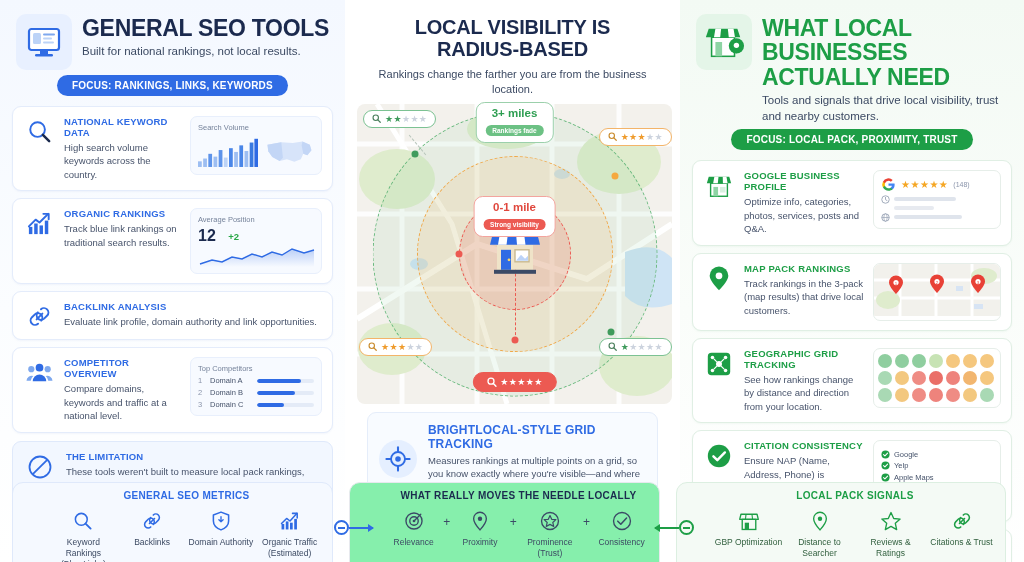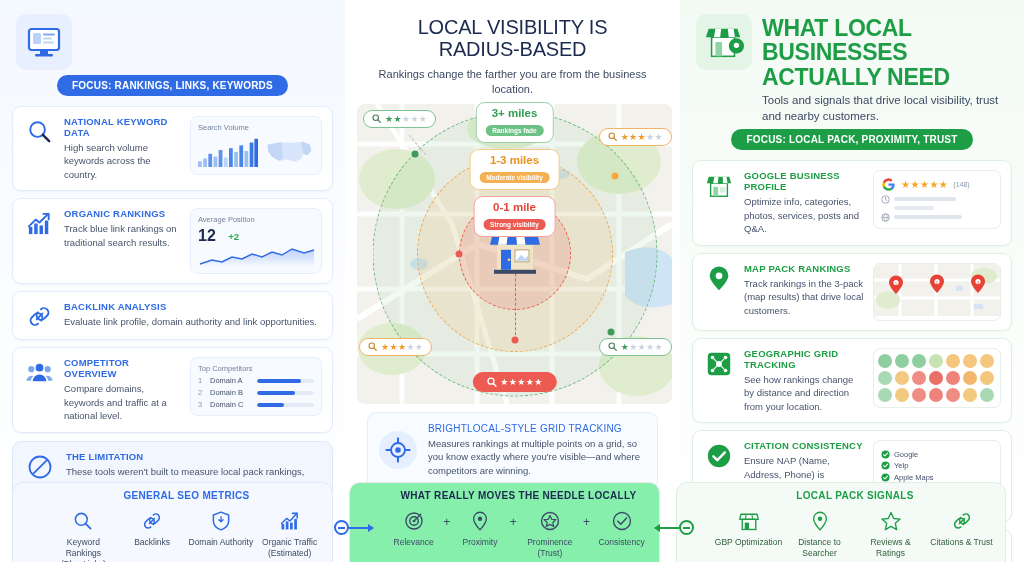--- a/index.html
+++ b/index.html
@@ -31,21 +31,21 @@
   .pill-focus {
     display:inline-block; margin: 5px auto 0; padding: 5px 15px; border-radius: 20px;
     font-size: 10px; font-weight: 700; letter-spacing: 0.2px; color:#fff;
   }
   .pill-focus.blue { background: #2f6be4; }
   .pill-focus.green { background: #1d9e46; }
   .focus-wrap { text-align:center; }
 
   
   .mid-head { text-align: center; padding-top: 6px; }
-  .mid-h1 { font-size: 20px; font-weight: 400; color:#1b2a4e; line-height: 1.12; letter-spacing: -0.2px; }
+  .mid-h1 { font-size: 20px; font-weight: 700; color:#1b2a4e; line-height: 1.12; letter-spacing: -0.2px; }
   .mid-sub { font-size: 11px; color:#3c4a63; margin-top: 6px; line-height: 1.4; }
 
   
   .cards { margin-top: 10px; display:flex; flex-direction: column; gap: 7px; }
   .card {
     background: #ffffff; border-radius: 9px; padding: 9px 10px;
     display: flex; gap: 9px; align-items: flex-start;
   }
   .col-left .card { border: 1px solid #e4ecfb; box-shadow: 0 1px 2px rgba(40,80,170,.05); }
   .col-right .card { border: 1px solid #e0efe4; box-shadow: 0 1px 2px rgba(30,140,70,.05); }
@@ -98,21 +98,21 @@
   .srp { position:absolute; display:flex; align-items:center; gap:4px; background:#fff; border-radius:12px; padding:3px 8px; }
   .srp.g { border:1.4px solid #7cc293; } .srp.o { border:1.4px solid #f3b469; } .srp.r { border:1.4px solid #ec5a52; background:#ec5a52; }
   .srp .stars { font-size:9px; letter-spacing:.4px; }
   .srp.g .stars b{color:#3f9b5c;} .srp.o .stars b{color:#ef9b2c;} .srp.r .stars b{color:#fff;}
   .srp .stars i { color:#ccd3de; font-style:normal; }
   .srp .stars b { font-weight:400; font-style:normal; }
   .leader { position:absolute; border-left:1.2px dashed #b9c6bc; height:26px; }
 
   .bl-card { margin: 8px 10px 0; background:#f8fbff; border:1px solid #e5edfa; border-radius:9px; padding:10px 11px; display:flex; gap:11px; align-items:center; }
   .bl-ic { width:38px; height:38px; flex:0 0 38px; border-radius:50%; background:#e5efff; display:flex; align-items:center; justify-content:center; }
-  .bl-ttl { font-size:10px; font-weight:400; color:#2f6be4; letter-spacing:.2px; margin-bottom:3px; }
+  .bl-ttl { font-size:12px; font-weight:700; color:#2f6be4; letter-spacing:.2px; margin-bottom:3px; }
   .bl-desc { font-size:9.5px; color:#47536b; line-height:1.45; }
 
   
   .footer { position:absolute; left:0; bottom:0; width:1024px; height:88px; display:flex; }
   .fbar { border-radius:11px; height:92px; margin:8px 0 0; position:relative; padding-top:7px;padding-left:28px; }
   .fbar-ttl { text-align:center; font-size:10px; font-weight:700; letter-spacing:.3px; }
   .fitems { display:flex; justify-content:space-around; align-items:flex-start; margin-top:7px; padding:0 8px; }
   .fitem { text-align:center; width:84px; }
   .fitem .fic { height:26px; display:flex; align-items:center; justify-content:center; }
   .fitem .flab { font-size:8.5px; line-height:1.3; margin-top:3px; }
@@ -154,20 +154,24 @@
       <div class="hdr-icon blue">
         <svg width="40" height="40" viewBox="0 0 40 40">
           <rect x="5" y="7" width="30" height="21" rx="2.5" fill="#fff" stroke="#2f6be4" stroke-width="2.2"></rect>
           <rect x="9" y="11" width="8" height="11" rx="1.5" fill="#bcd3f7"></rect>
           <rect x="19" y="11.5" width="12" height="2" rx="1" fill="#7ea8ee"></rect>
           <rect x="19" y="15.5" width="9" height="2" rx="1" fill="#bcd3f7"></rect>
           <rect x="19" y="19.5" width="11" height="2" rx="1" fill="#bcd3f7"></rect>
           <rect x="16" y="28" width="8" height="4" fill="#2f6be4"></rect>
           <rect x="11" y="32" width="18" height="2.4" rx="1.2" fill="#2f6be4"></rect>
         </svg>
+      </div>
+      <div class="hdr-txt">
+        <div class="h1 blue">GENERAL SEO TOOLS</div>
+        <div class="sub">Built for national rankings, not local results.</div>
       </div>
     </div>
     <div class="focus-wrap">
       <span class="pill-focus blue">FOCUS: RANKINGS, LINKS, KEYWORDS</span>
     </div>
 
     <div class="cards">
 
       <div class="card">
         <div class="card-ic">
@@ -358,24 +362,20 @@
           <rect x="29" y="27" width="14" height="12" fill="#ffffff" stroke="#c9b98f" stroke-width="1.4"></rect>
           <path d="M30 38 l5 -6 l4 4 l3 -3 v5 Z" fill="#bcd3f7"></path>
           <rect x="8" y="47" width="42" height="4" fill="#3b4a66"></rect>
           <circle cx="23" cy="37" r="1.4" fill="#ffd764"></circle>
         </svg>
       </div>
 
       <div class="radlabel rl-g" style="top:-2px;">
         <b>3+ miles</b>
         <span>Rankings fade</span>
-      </div>
-      <div class="radlabel rl-o" style="top:45px;">
-        <b>1-3 miles</b>
-        <span>Moderate visibility</span>
       </div>
       <div class="radlabel rl-r" style="top:92px;">
         <b>0-1 mile</b>
         <span>Strong visibility</span>
       </div>
 
       <div class="leader" style="left:60px;top:28px;transform:rotate(-40deg);"></div>
       <div class="srp g" style="left:6px;top:6px;">
         <svg width="9" height="9" viewBox="0 0 12 12">
             <circle cx="5" cy="5" r="3.6" fill="none" stroke="#4a7f5c" stroke-width="1.5"></circle>

